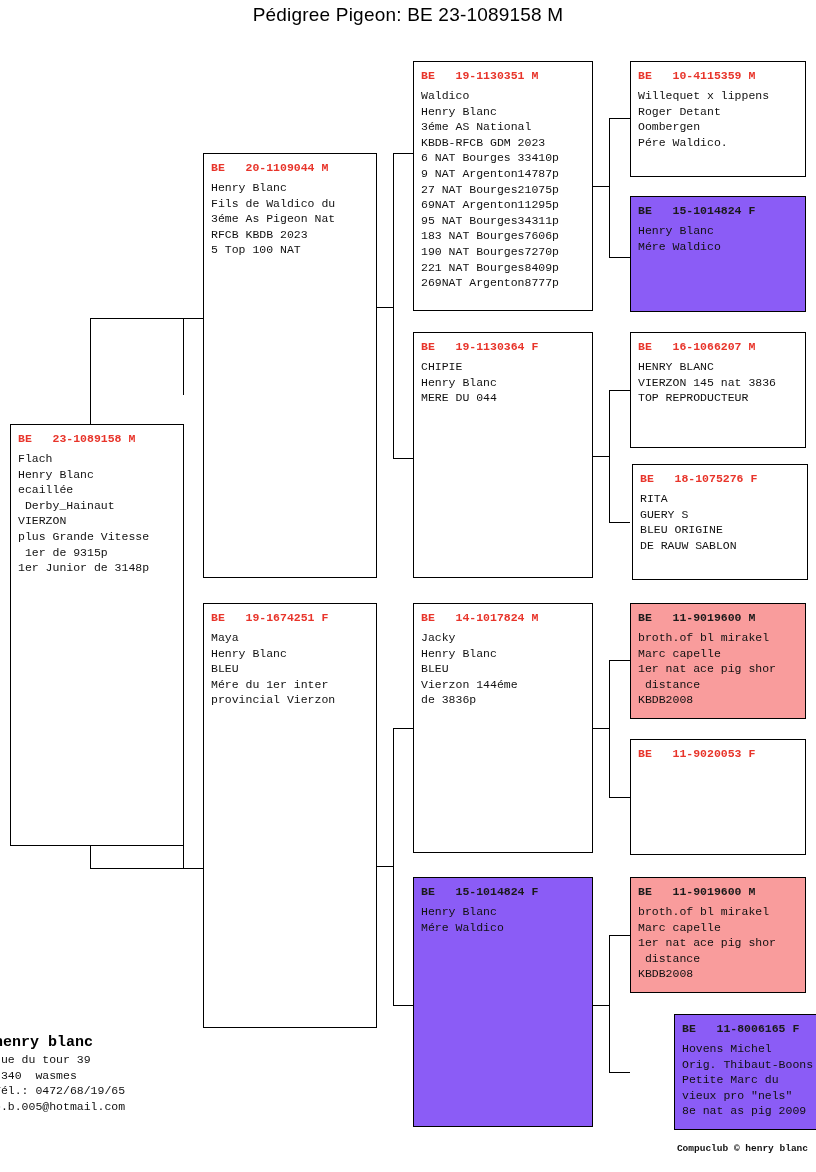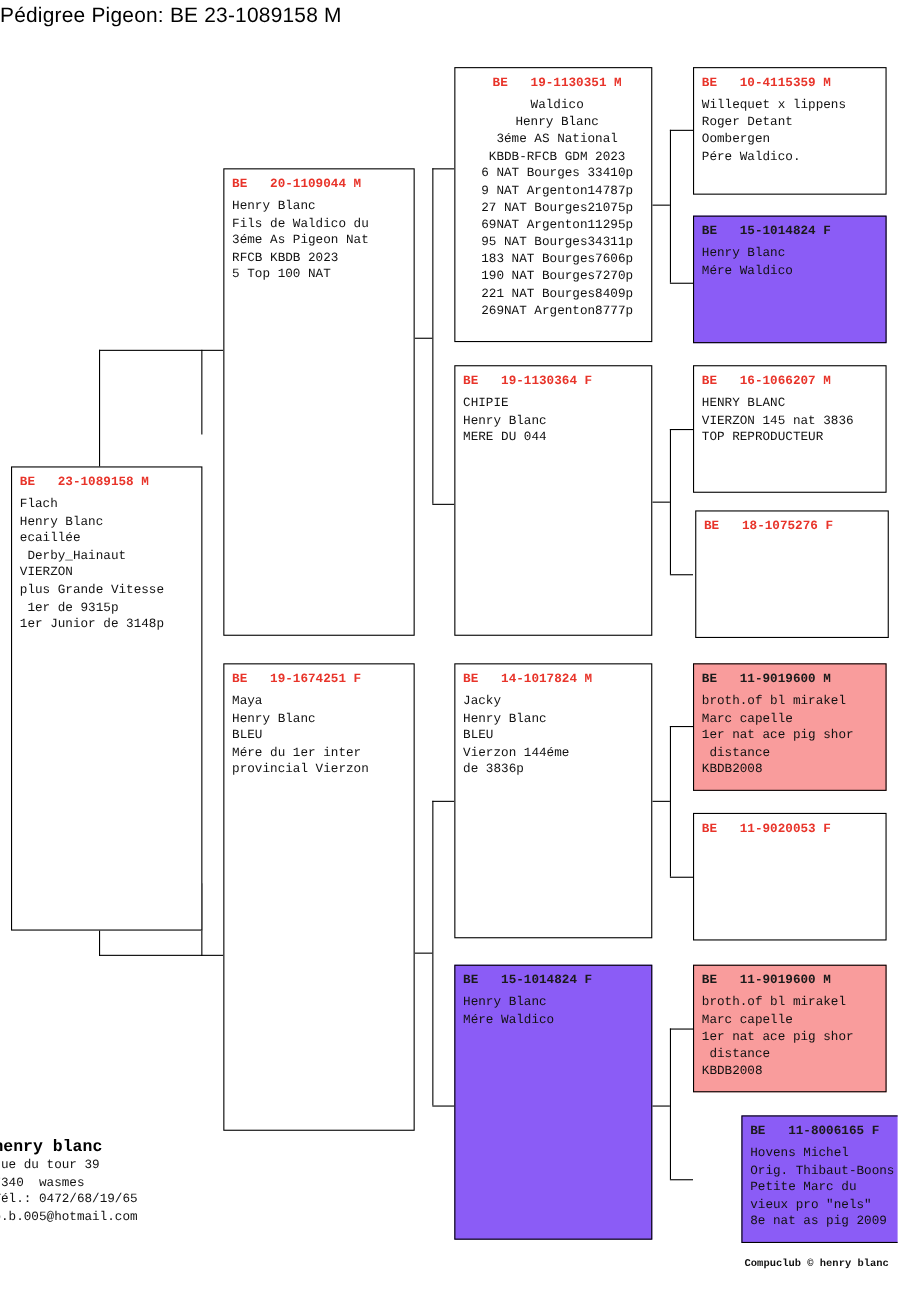--- a/index.html
+++ b/index.html
@@ -15,20 +15,21 @@
     font-family: "Liberation Mono", "DejaVu Sans Mono", monospace;
     overflow: hidden;
   }
 
   
   #page-title {
     position: absolute;
     left: 0;
     top: 4px;
     width: 816px;
+    text-align: center;
     font-family: "Liberation Sans", sans-serif;
     font-size: 19px;
     color: #000000;
     letter-spacing: 0.2px;
   }
 
   
   .ped-box {
     position: absolute;
     box-sizing: border-box;
@@ -152,21 +153,21 @@
 <div class="ped-box" style="left:203px; top:153px; width:174px; height:425px;">
   <div class="ring">BE   20-1109044 M</div>
   <div class="lines"><div>Henry Blanc</div><div>Fils de Waldico du</div><div>3éme As Pigeon Nat</div><div>RFCB KBDB 2023</div><div>5 Top 100 NAT</div></div>
 </div>
 
 <div class="ped-box" style="left:203px; top:603px; width:174px; height:425px;">
   <div class="ring">BE   19-1674251 F</div>
   <div class="lines"><div>Maya</div><div>Henry Blanc</div><div>BLEU</div><div>Mére du 1er inter</div><div>provincial Vierzon</div></div>
 </div>
 
-<div class="ped-box" style="left:413px; top:61px; width:180px; height:250px;text-align:center;">
+<div class="ped-box" style="left:413px; top:61px; width:180px; height:250px;">
   <div class="ring">BE   19-1130351 M</div>
   <div class="lines"><div>Waldico</div><div>Henry Blanc</div><div>3éme AS National</div><div>KBDB-RFCB GDM 2023</div><div>6 NAT Bourges 33410p</div><div>9 NAT Argenton14787p</div><div>27 NAT Bourges21075p</div><div>69NAT Argenton11295p</div><div>95 NAT Bourges34311p</div><div>183 NAT Bourges7606p</div><div>190 NAT Bourges7270p</div><div>221 NAT Bourges8409p</div><div>269NAT Argenton8777p</div></div>
 </div>
 
 <div class="ped-box" style="left:413px; top:332px; width:180px; height:246px;">
   <div class="ring">BE   19-1130364 F</div>
   <div class="lines"><div>CHIPIE</div><div>Henry Blanc</div><div>MERE DU 044</div></div>
 </div>
 
 <div class="ped-box" style="left:413px; top:603px; width:180px; height:250px;">
@@ -189,20 +190,21 @@
   <div class="lines"><div>Henry Blanc</div><div>Mére Waldico</div></div>
 </div>
 
 <div class="ped-box" style="left:630px; top:332px; width:176px; height:116px;">
   <div class="ring">BE   16-1066207 M</div>
   <div class="lines"><div>HENRY BLANC</div><div>VIERZON 145 nat 3836</div><div>TOP REPRODUCTEUR</div></div>
 </div>
 
 <div class="ped-box" style="left:632px; top:464px; width:176px; height:116px;">
   <div class="ring">BE   18-1075276 F</div>
+  <div class="lines"><div>RITA</div><div>GUERY S</div><div>BLEU ORIGINE</div><div>DE RAUW SABLON</div></div>
 </div>
 
 <div class="ped-box tint-pink" style="left:630px; top:603px; width:176px; height:116px;">
   <div class="ring">BE   11-9019600 M</div>
   <div class="lines"><div>broth.of bl mirakel</div><div>Marc capelle</div><div>1er nat ace pig shor</div><div> distance</div><div>KBDB2008</div></div>
 </div>
 
 <div class="ped-box" style="left:630px; top:739px; width:176px; height:116px;">
   <div class="ring">BE   11-9020053 F</div>
 </div>

